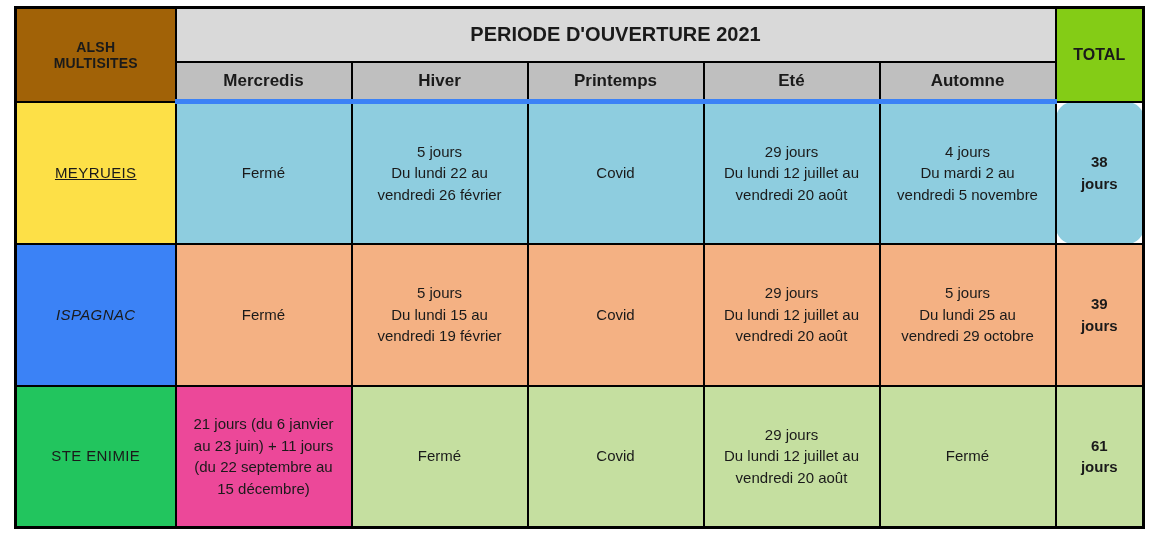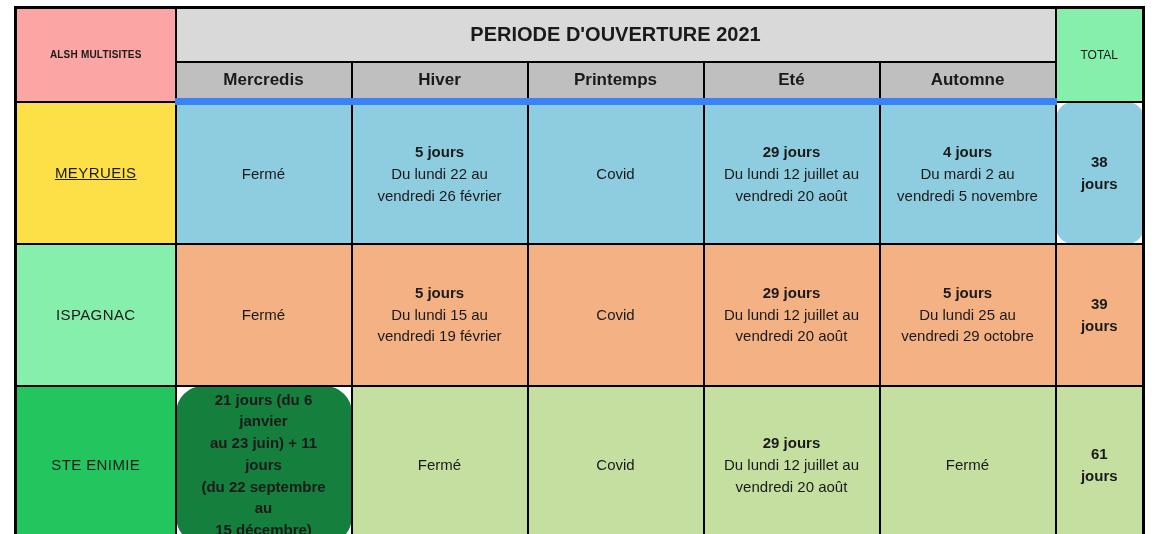--- a/index.html
+++ b/index.html
@@ -39,54 +39,54 @@
   col.c-site    { width: 160px; }
   col.c-merc    { width: 176px; }
   col.c-hiver   { width: 176px; }
   col.c-print   { width: 176px; }
   col.c-ete     { width: 176px; }
   col.c-autom   { width: 176px; }
   col.c-total   { width: 88px; }
 
   
   .hdr-corner {
-    background: #fca5a5;
+    background: #a16207;
     font-weight: bold;
-    font-size: 10px;
+    font-size: 14px;
     letter-spacing: 0.2px;
   }
   .hdr-period {
     background: #d9d9d9;
     font-weight: bold;
     font-size: 20px;
     height: 54px;
   }
   .hdr-total {
-    background: #86efac;
-    font-weight: normal;
-    font-size: 12px;
+    background: #84cc16;
+    font-weight: bold;
+    font-size: 16px;
   }
   .hdr-season {
     background: #bfbfbf;
     font-weight: bold;
     font-size: 17px;
     height: 40px;
   }
 
-  tr.header-bottom td, tr.header-bottom th { border-bottom: 7px solid #3b82f6; }
+  tr.header-bottom td, tr.header-bottom th { border-bottom: 5px solid #3b82f6; }
 
   
   tr.row-site td { height: 142px; font-size: 15px; line-height: 1.45; }
   .site-name {
     font-size: 19px;
     letter-spacing: 0.4px;
   }
   .cell-total { font-weight: bold; font-size: 16px; }
   .detail { display: block; }
-  .detail.bold { font-weight: bold; }
+  .detail.bold { font-weight: normal; }
 </style>
 </head>
 <body>
 
 <div class="sheet">
   <table class="schedule">
     <colgroup>
       <col class="c-site">
       <col class="c-merc">
       <col class="c-hiver">
@@ -129,21 +129,21 @@
             <span class="detail">vendredi 20 août</span>
           </td>
           <td style="background: rgb(142, 205, 223);">
             <span class="detail bold">4 jours</span>
             <span class="detail">Du mardi 2 au</span>
             <span class="detail">vendredi 5 novembre</span>
           </td>
           <td class="cell-total" style="background: rgb(142, 205, 223); border-radius: 17px;">38 jours</td>
         </tr>
         <tr class="row-site">
-          <td class="site-name" style="background: #86efac;">ISPAGNAC</td>
+          <td class="site-name" style="background: #3b82f6; font-style: italic;">ISPAGNAC</td>
           <td style="background: rgb(244, 177, 131);">
             <span class="detail">Fermé</span>
           </td>
           <td style="background: rgb(244, 177, 131);">
             <span class="detail bold">5 jours</span>
             <span class="detail">Du lundi 15 au</span>
             <span class="detail">vendredi 19 février</span>
           </td>
           <td style="background: rgb(244, 177, 131);">
             <span class="detail">Covid</span>
@@ -155,21 +155,21 @@
           </td>
           <td style="background: rgb(244, 177, 131);">
             <span class="detail bold">5 jours</span>
             <span class="detail">Du lundi 25 au</span>
             <span class="detail">vendredi 29 octobre</span>
           </td>
           <td class="cell-total" style="background: rgb(244, 177, 131);">39 jours</td>
         </tr>
         <tr class="row-site">
           <td class="site-name" style="background: #22c55e;">STE ENIMIE</td>
-          <td style="background: #15803d; border-radius: 27px;">
+          <td style="background: #ec4899;">
             <span class="detail bold">21 jours (du 6 janvier</span>
             <span class="detail bold">au 23 juin) + 11 jours</span>
             <span class="detail bold">(du 22 septembre au</span>
             <span class="detail bold">15 décembre)</span>
           </td>
           <td style="background: rgb(197, 223, 160);">
             <span class="detail">Fermé</span>
           </td>
           <td style="background: rgb(197, 223, 160);">
             <span class="detail">Covid</span>

